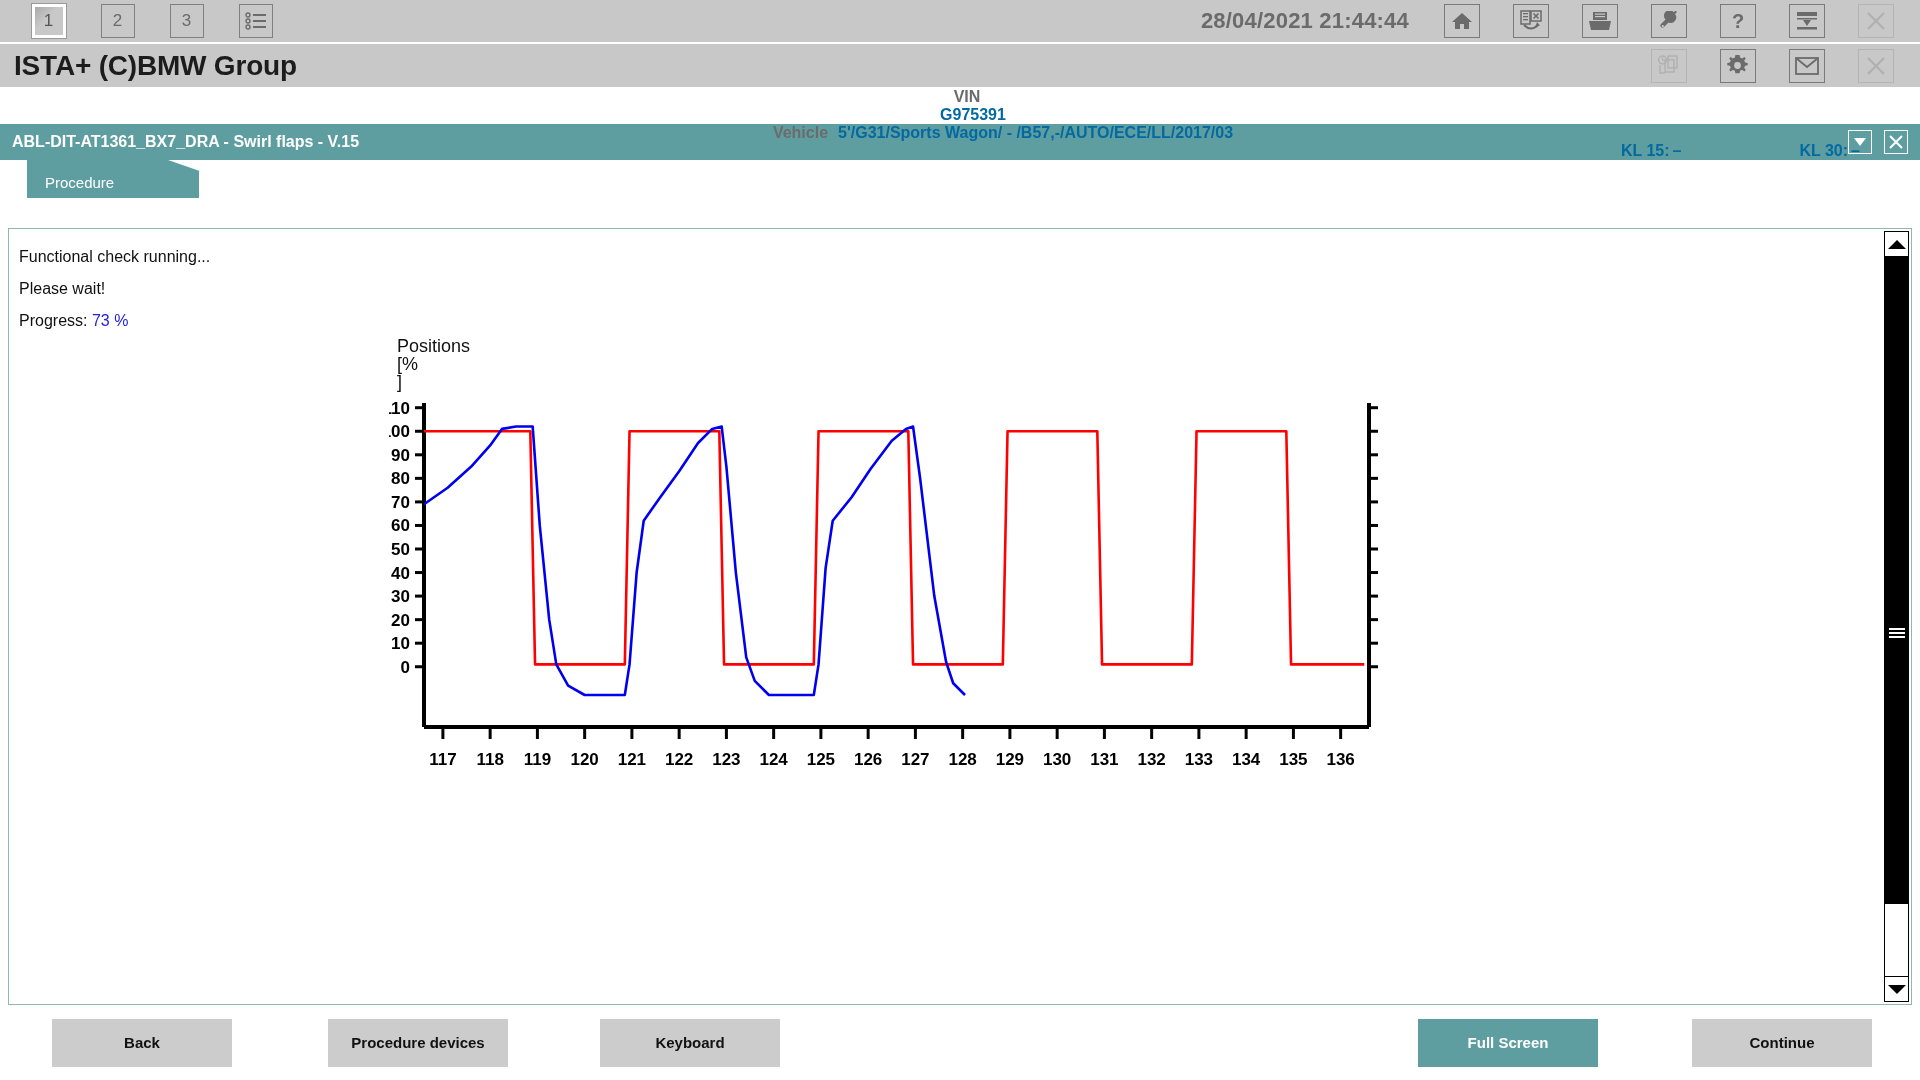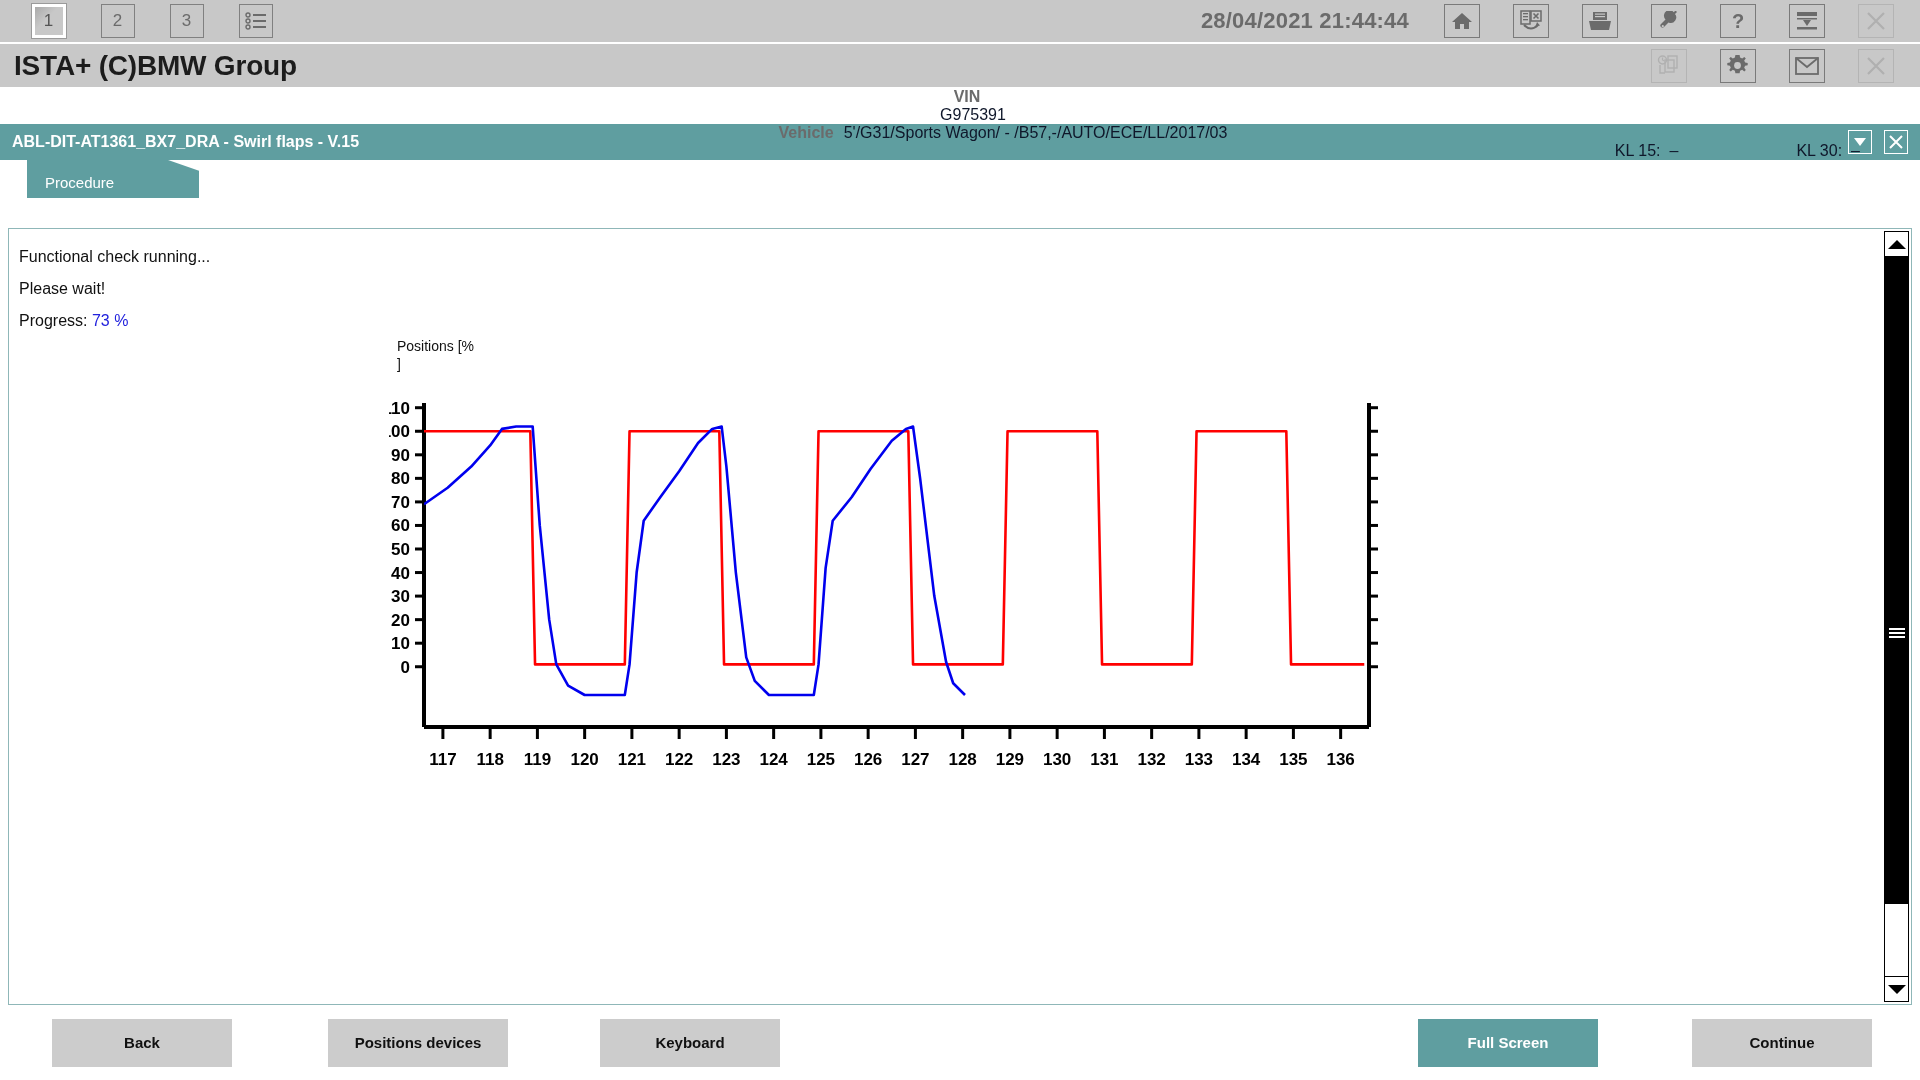--- a/index.html
+++ b/index.html
@@ -50,24 +50,24 @@
     font-size:28px; font-weight:bold; color:#1c1c1c; padding-left:14px;
     letter-spacing:-.2px;
   }
   .titlerow .top-icons { margin-left:auto; }
   
   .vinrow {
     height:36px; background:#ffffff; display:flex; align-items:center;
     font-size:16px; padding-left:14px; border-bottom:1px solid #ffffff;flex-direction:column;
   }
   .lbl-grey { color:#6b6b6b; font-weight:bold; }
-  .val-bk { color:#0f172a; font-weight:normal; }
+  .val-bk { color:#0369a1; font-weight:bold; }
   .vin-vehicle { margin-left:72px; display:flex; gap:10px; }
   .kl-block { margin-left:auto; display:flex; padding-right:60px; }
-  .kl-item { display:flex; gap:9px; }
+  .kl-item { display:flex; gap:3px; }
   .kl-item + .kl-item { margin-left:118px; }
   
   .tealbar {
     height:36px; background:#5f9ea0; display:flex; align-items:center;
     color:#ffffff; font-size:16px; font-weight:bold; padding-left:12px;
   }
   .tealbar .right { margin-left:auto; display:flex; align-items:center; gap:12px; padding-right:12px; }
   .teal-ico { width:24px; height:24px; border:1px solid #ffffff; display:flex; align-items:center; justify-content:center; }
   .teal-ico svg { display:block; }
   
@@ -104,21 +104,21 @@
     background:#000000;
   }
   .vs-grip { position:absolute; left:50%; transform:translateX(-50%); top:57%; width:16px; }
   .vs-grip i { display:block; height:2px; background:#fff; margin:2px 0; }
   .caret { width:0;height:0;border-left:9px solid transparent;border-right:9px solid transparent; }
   .caret.up { border-bottom:9px solid #000; }
   .caret.down { border-top:9px solid #000; }
   
   .chart-area { position:absolute; left:0; top:108px; width:100%; }
   .axis-title {
-    position:absolute; left:388px; top:0; font-size:14px; color:#111;
+    position:absolute; left:388px; top:0; font-size:18px; color:#111;
     width:90px; line-height:18px;
   }
   svg.plot { position:absolute; left:380px; top:58px; }
   
   .footer {
     position:absolute; left:0; bottom:0; width:100%; height:75px;
     background:#ffffff; display:flex; align-items:center;
   }
   .btn {
     width:180px; height:48px; background:#cccccc; border:none;
@@ -435,17 +435,17 @@
       </div>
     </div>
     <div class="vs-btn">
         <span class="caret down"></span>
       </div>
   </div>
 </div>
 
 <div class="footer">
   <button class="btn bpos" style="left:52px">Back</button>
-  <button class="btn bpos" style="left:328px">Positions devices</button>
+  <button class="btn bpos" style="left:328px">Procedure devices</button>
   <button class="btn bpos" style="left:600px">Keyboard</button>
   <button class="btn bpos teal" style="left:1418px">Full Screen</button>
   <button class="btn bpos" style="left:1692px">Continue</button>
 </div>
 
 </body></html>

